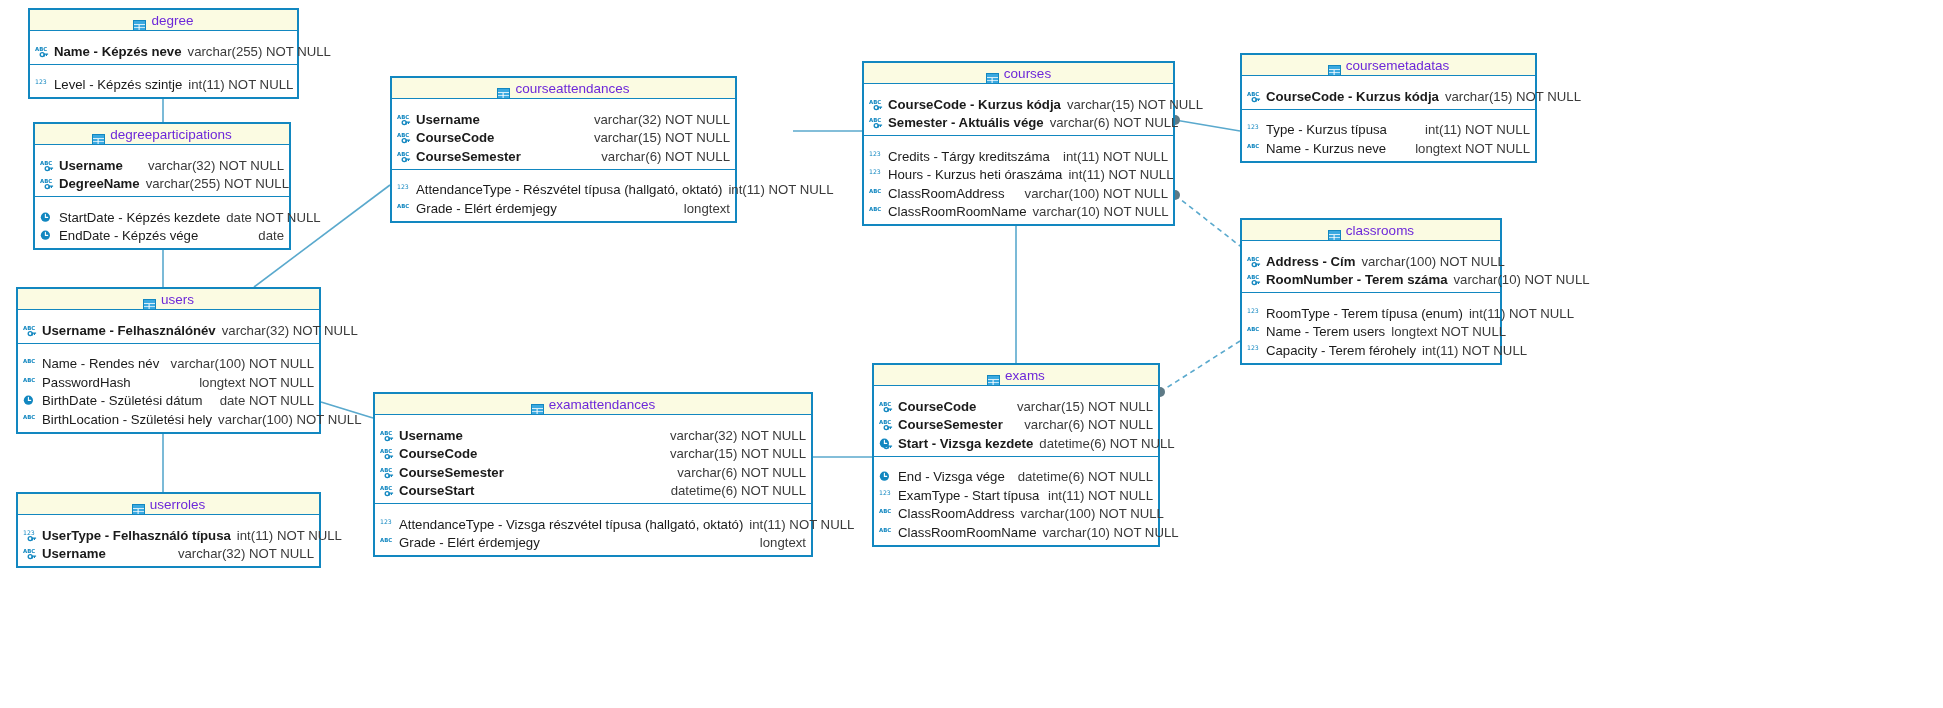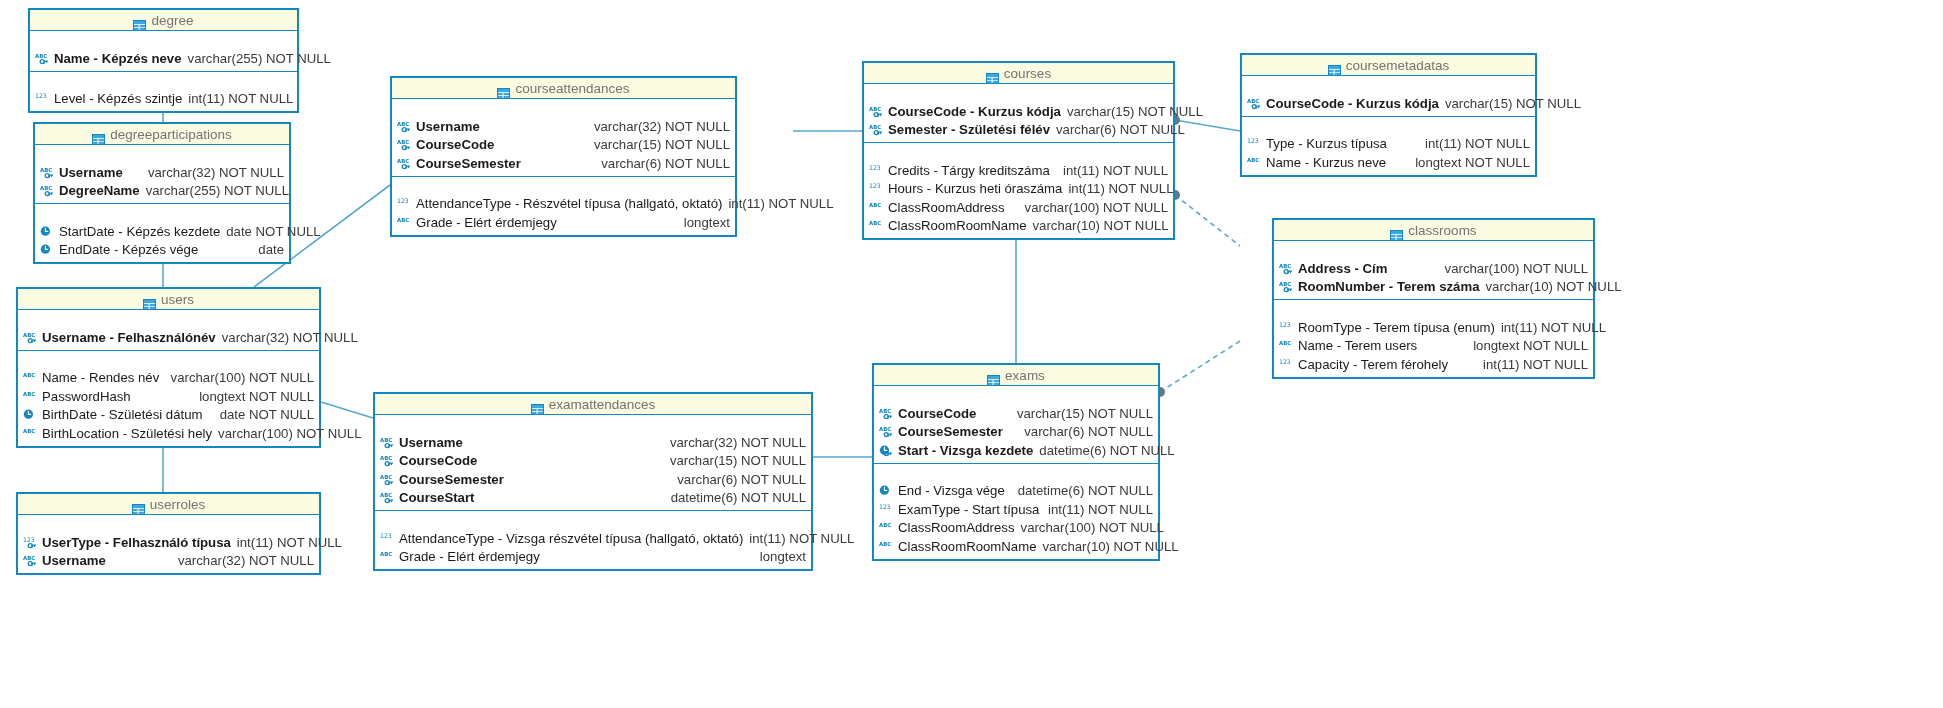--- a/index.html
+++ b/index.html
@@ -27,38 +27,38 @@
     background: #ffffff;
     z-index: 5;
   }
   .entity-header {
     background: #fbfbe2;
     border-bottom: 1px solid #1287c0;
     height: 21px;
     line-height: 21px;
     text-align: center;
     font-size: 13.5px;
-    color: #737373;
+    color: #6d28d9;
     white-space: nowrap;
     padding: 0 4px;
   }
   .entity-title-wrap {
     display: inline-flex;
     align-items: center;
     gap: 5px;
   }
   .tbl-icon {
     display: inline-block;
     width: 13px; height: 11px;
     position: relative;
     top: 1px;
     flex: none;
   }
   .section {
-    padding: 18px 0 3px 0;
+    padding: 11px 0 3px 0;
   }
   .section.keys { }
   .section.cols {
     border-top: 1px solid #1287c0;
   }
   .field {
     display: flex;
     align-items: center;
     height: 18.5px;
     padding: 0 5px 0 5px;
@@ -295,21 +295,21 @@
           <span class="f-name">CourseCode - Kurzus kódja</span>
           <span class="f-spacer"></span>
           <span class="f-type">varchar(15) NOT NULL</span>
         </div>
         <div class="field pk">
           <span class="f-icon"><svg width="15" height="13" viewBox="0 0 15 13">
               <text x="0" y="6.2" font-family="DejaVu Sans, sans-serif" font-size="5.4" font-weight="bold" fill="#1287c0">ABC</text>
               <path d="M8.5 8.5 h4.6 v1.2 h-1.1 v1.4 h-1.2 v-1.4 h-0.9 v1.9 h-1.4 z" fill="#1287c0"></path>
               <circle cx="7.2" cy="9.6" r="2.0" fill="none" stroke="#1287c0" stroke-width="1.3"></circle>
             </svg></span>
-          <span class="f-name">Semester - Születési félév</span>
+          <span class="f-name">Semester - Aktuális vége</span>
           <span class="f-spacer"></span>
           <span class="f-type">varchar(6) NOT NULL</span>
         </div>
       </div>
       <div class="section cols">
         <div class="field">
           <span class="f-icon"><svg width="15" height="13" viewBox="0 0 15 13">
               <text x="0" y="6.4" font-family="DejaVu Sans, sans-serif" font-size="6.2" fill="#1287c0">123</text>
             </svg></span>
           <span class="f-name">Credits - Tárgy kreditszáma</span>
@@ -378,21 +378,21 @@
         <div class="field">
           <span class="f-icon"><svg width="15" height="13" viewBox="0 0 15 13">
               <text x="0" y="6.2" font-family="DejaVu Sans, sans-serif" font-size="5.4" font-weight="bold" fill="#1287c0">ABC</text>
             </svg></span>
           <span class="f-name">Name - Kurzus neve</span>
           <span class="f-spacer"></span>
           <span class="f-type">longtext NOT NULL</span>
         </div>
       </div>
     </div>
-    <div class="entity" style="left: 1272px; top: 218px; width: 323px;">
+    <div class="entity" style="left: 1240px; top: 218px; width: 262px;">
       <div class="entity-header"><span class="entity-title-wrap">
           <span class="tbl-icon"><svg width="13" height="11" viewBox="0 0 13 11">
               <rect x="0.5" y="0.5" width="12" height="10" fill="#ffffff" stroke="#1287c0" stroke-width="1"></rect>
               <rect x="1" y="1" width="11" height="3.2" fill="#3ba9e0"></rect>
               <rect x="1" y="5" width="4.6" height="2.3" fill="#3ba9e0"></rect>
               <rect x="6.6" y="5" width="5.4" height="2.3" fill="#3ba9e0"></rect>
               <rect x="1" y="8" width="4.6" height="2" fill="#3ba9e0"></rect>
               <rect x="6.6" y="8" width="5.4" height="2" fill="#3ba9e0"></rect>
             </svg></span>
           <span>classrooms</span>

